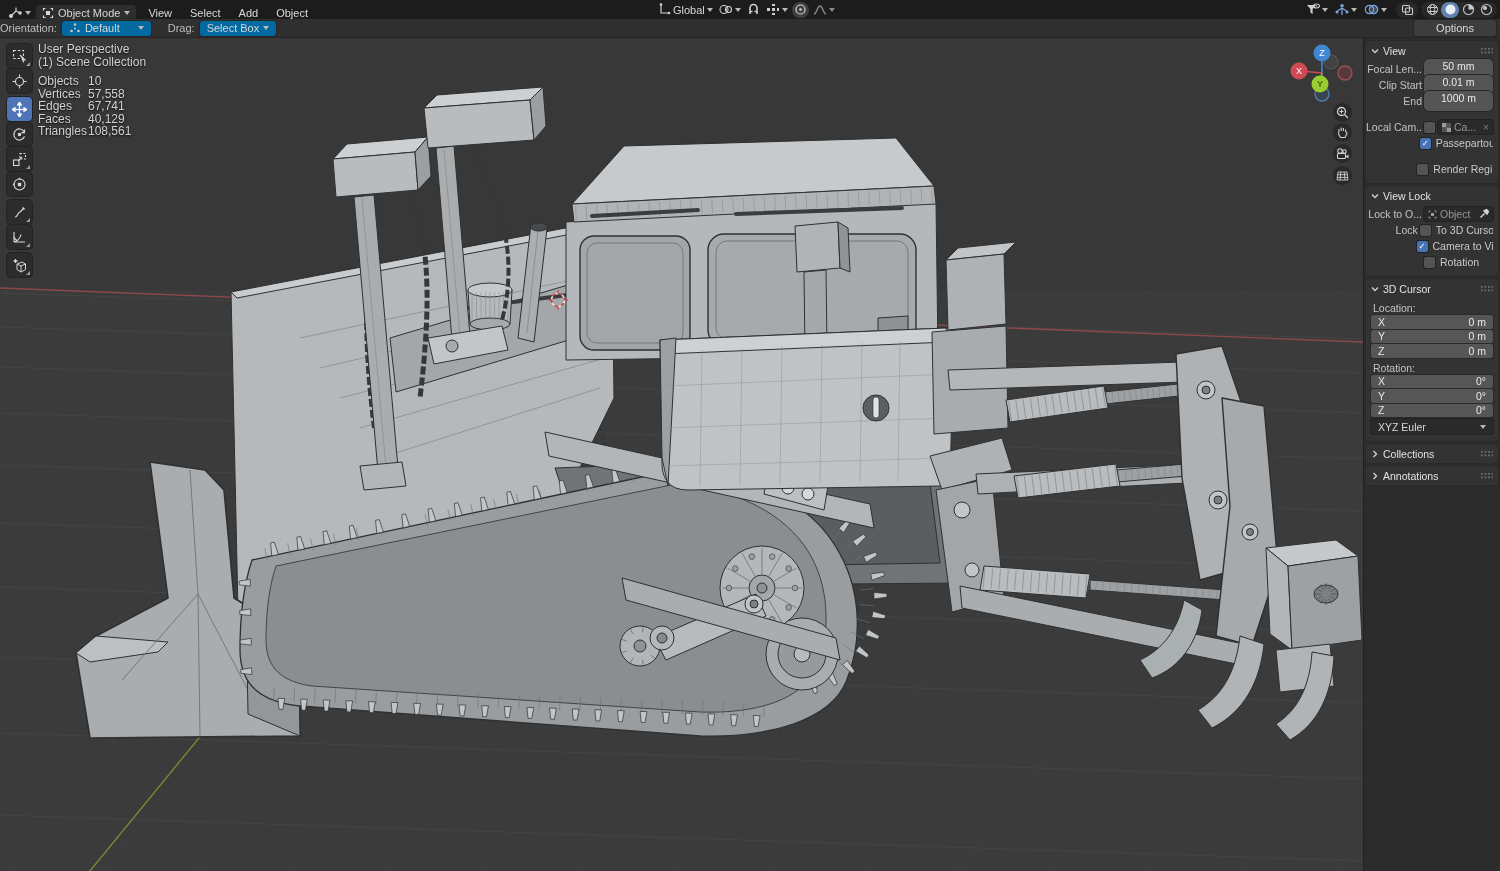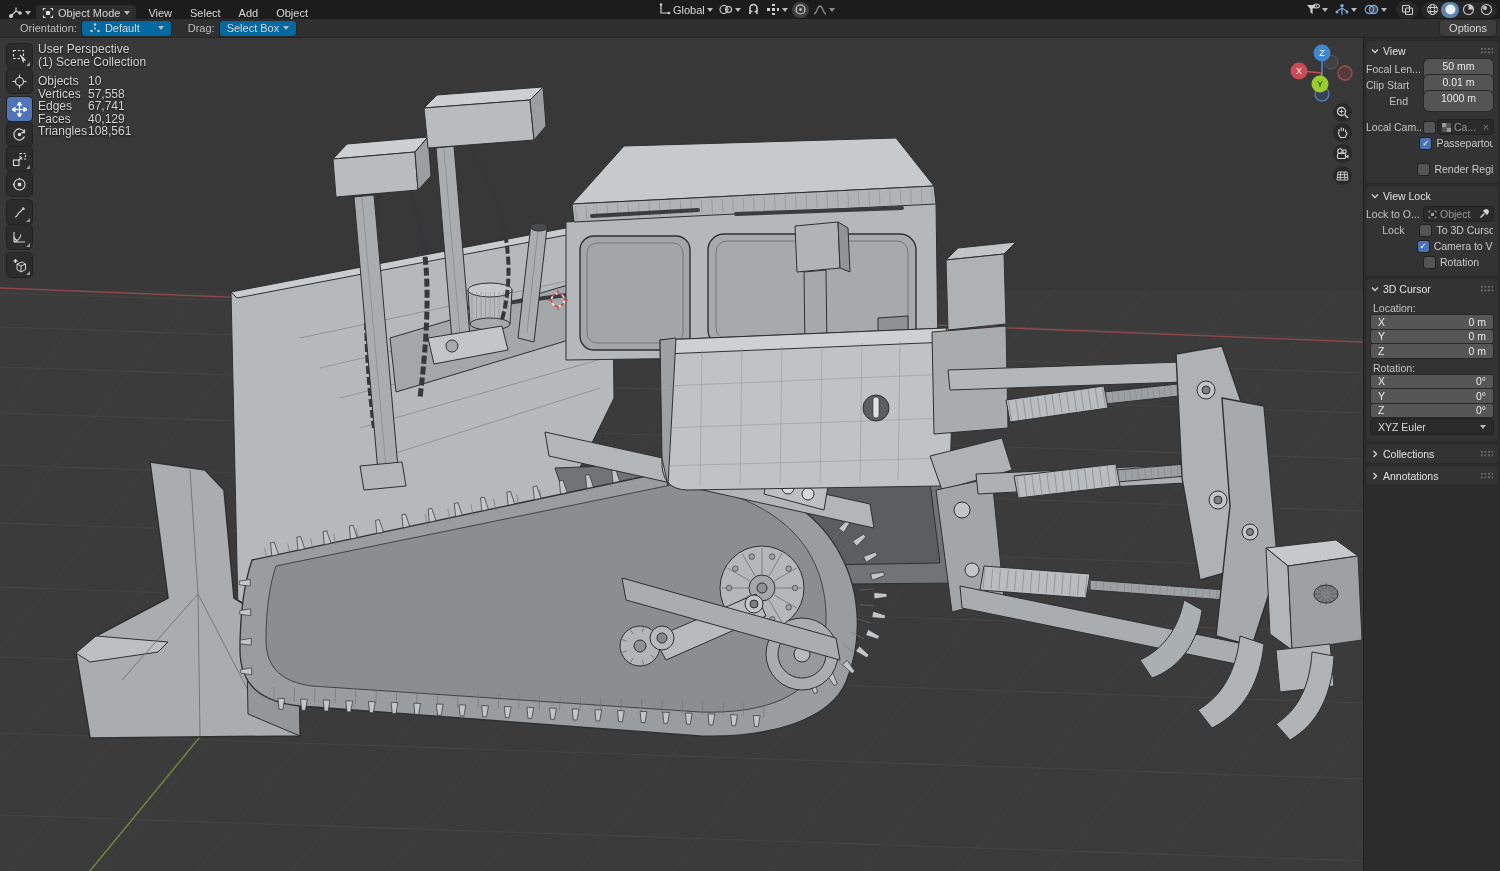--- a/index.html
+++ b/index.html
@@ -6,47 +6,47 @@
   body{margin:0;background:#111;font-family:"Liberation Sans",sans-serif}
   .app{position:relative;width:1500px;height:871px;overflow:hidden;background:#3b3b3b;font-size:11px;color:#d6d6d6}
   
   .row1{position:absolute;left:0;top:0;width:1500px;height:25px;background:#1c1c1c;display:flex;align-items:center}
   .row2{position:absolute;left:0;top:19px;width:1500px;height:19px;background:#2f2f2f;display:flex;align-items:center;border-bottom:1px solid #262626}
   .hgroup{display:flex;align-items:center;height:100%}
   .menu-item{padding:0 9px;color:#d9d9d9;cursor:default}
   .dd{display:flex;align-items:center;gap:4px;background:#2d2d2d;border-radius:4px;height:15px;padding:0 6px;margin:0 3px}
   .dd2{display:flex;align-items:center;gap:4px;background:#0369a1;border-radius:3px;height:15px;padding:0 7px;margin:0 3px;box-shadow:0 0 0 1px #262626}
   .chev{width:0;height:0;border-left:3px solid transparent;border-right:3px solid transparent;border-top:4px solid #b9b9b9;display:inline-block}
-  .lbl{color:#bdbdbd;margin-left:20px;margin-right:2px}
+  .lbl{color:#bdbdbd;margin-left:0;margin-right:2px}
   .center-ctrls{position:absolute;left:656px;top:0;height:19px;display:flex;align-items:center;gap:2px}
   .right-ctrls{position:absolute;right:3px;top:0;height:19px;display:flex;align-items:center;gap:3px}
   .iconbtn{display:flex;align-items:center;gap:2px;padding:0 2px;height:16px}
   .shadegrp{display:flex;align-items:center;background:#282828;border-radius:8px;height:16px;padding:0 2px}
   .shadebtn{width:18px;height:16px;display:flex;align-items:center;justify-content:center;border-radius:8px}
   .shadebtn.sel{background:#5f83ad}
-  .optbtn{position:absolute;right:4px;top:1px;background:#3d3d3d;border-radius:3px;height:16px;line-height:16px;padding:0 9px;color:#d9d9d9;box-shadow:0 0 0 1px #262626}
+  .optbtn{position:absolute;right:4px;top:1px;background:#3d3d3d;border-radius:3px;height:16px;line-height:16px;padding:0 22px;color:#d9d9d9;box-shadow:0 0 0 1px #262626}
   
   .viewport{position:absolute;left:0;top:38px;width:1363px;height:833px;overflow:hidden}
   .stats{position:absolute;left:38px;top:5px;color:#d2d2d2;text-shadow:0 1px 2px rgba(0,0,0,.8);line-height:12.5px;font-size:12px}
   .stats .srow{display:flex}
   .stats .sl{width:50px}
   .toolbar{position:absolute;left:7px;top:6px;width:26px}
   .tbtn{position:relative;width:25px;height:24px;background:#2c2c2c;border-radius:4px;margin-bottom:1px;display:flex;align-items:center;justify-content:center;box-shadow:0 0 0 1px #222}
   .tbtn.sel{background:#4f74b8}
   .tbtn.gap{margin-top:4px}
   .tbtn.sub:after{content:"";position:absolute;right:2px;bottom:2px;border-left:4px solid transparent;border-bottom:4px solid #9a9a9a}
   .navbtn{position:absolute;left:1333px;width:19px;height:19px;border-radius:50%;background:rgba(30,30,30,.55);display:flex;align-items:center;justify-content:center}
   
   .sidebar{position:absolute;right:0;top:38px;width:137px;height:833px;background:#2c2c2c;border-left:1px solid #202020;color:#c6c6c6;font-size:10.5px;padding-top:1px}
   .panel{background:#333;border-radius:4px;margin:2px 2px 3px 2px;padding-bottom:5px;box-shadow:0 0 0 1px #2a2a2a}
   .panel.collapsed{padding-bottom:0}
   .phead{height:19px;display:flex;align-items:center;gap:4px;padding:0 5px;color:#e2e2e2}
   .phead .dots{margin-left:auto;width:13px;height:7px;background-image:radial-gradient(circle,#787878 .9px,transparent 1px);background-size:3.6px 3.6px;opacity:.85}
   .prow{display:flex;align-items:center;height:14px;margin:2px 5px 2px 0}
-  .prow .rl{width:58px;text-align:right;padding-right:16px;color:#c3c3c3;white-space:nowrap;overflow:hidden}
+  .prow .rl{width:58px;text-align:right;padding-right:2px;color:#c3c3c3;white-space:nowrap;overflow:hidden}
   .field{flex:1;background:#545454;border-radius:5px;height:20px;line-height:14px;text-align:center;color:#e9e9e9;box-shadow:0 0 0 1px #272727}
   .slider{display:flex;justify-content:space-between;align-items:center;background:#565656;border-radius:2px;height:13.5px;margin:1px 5px;padding:0 7px;color:#e9e9e9;box-shadow:0 0 0 1px #2a2a2a}
   .cb{width:11px;height:11px;background:#545454;border-radius:2px;box-shadow:0 0 0 1px #222;display:flex;align-items:center;justify-content:center;flex:none}
   .cb.on{background:#4772b3;color:#fff;font-size:8.5px;line-height:11px}
   .cbl{margin-left:5px;color:#c9c9c9;white-space:nowrap;overflow:hidden}
   .objfield{flex:1;display:flex;align-items:center;background:#2a2a2a;border-radius:3px;height:14px;padding:0 4px;gap:3px;box-shadow:0 0 0 1px #222;color:#969696}
   .dropdown{display:flex;align-items:center;background:#2a2a2a;border-radius:3px;height:15px;margin:2px 5px;padding:0 7px;color:#d8d8d8;box-shadow:0 0 0 1px #222}
   .dropdown .chev{margin-left:auto}
   .seclbl{margin:4px 0 1px 7px;color:#c3c3c3}
   svg text{font-family:"Liberation Sans",sans-serif}

